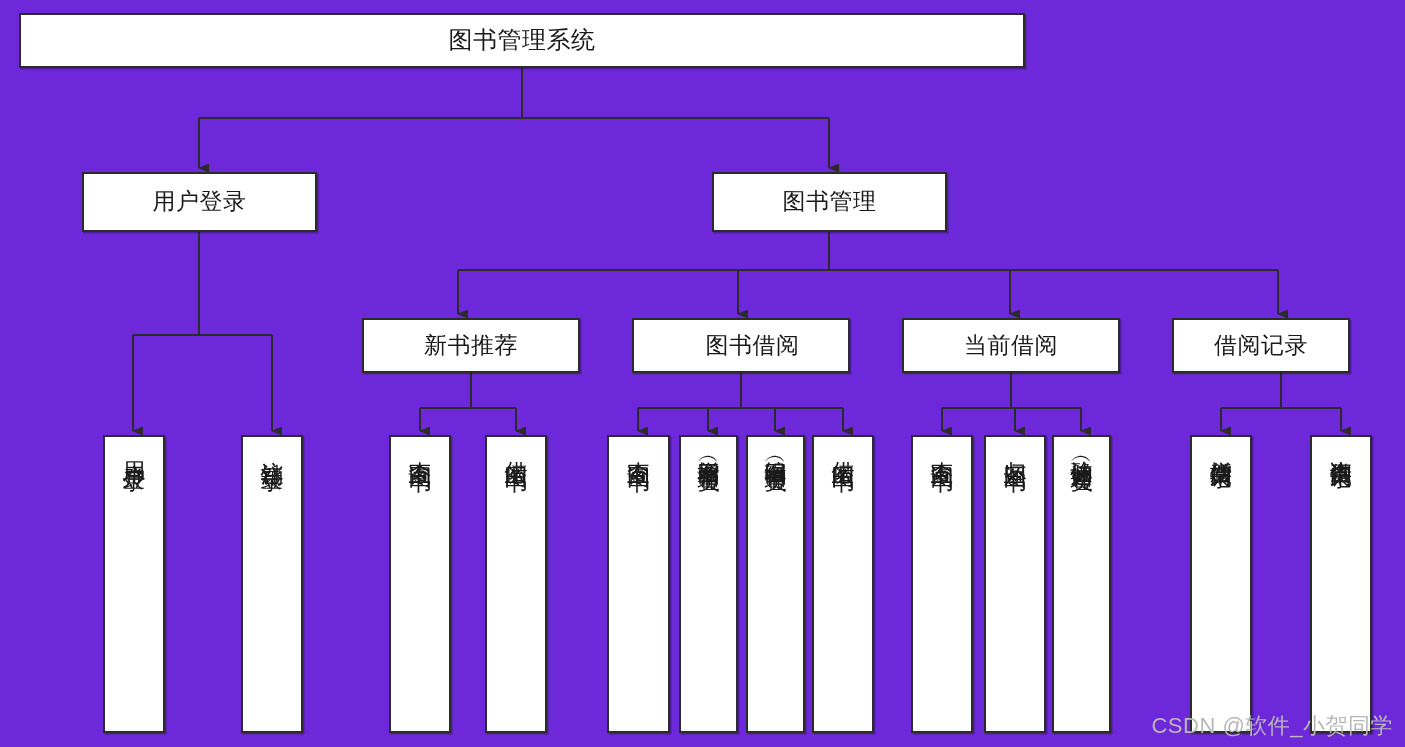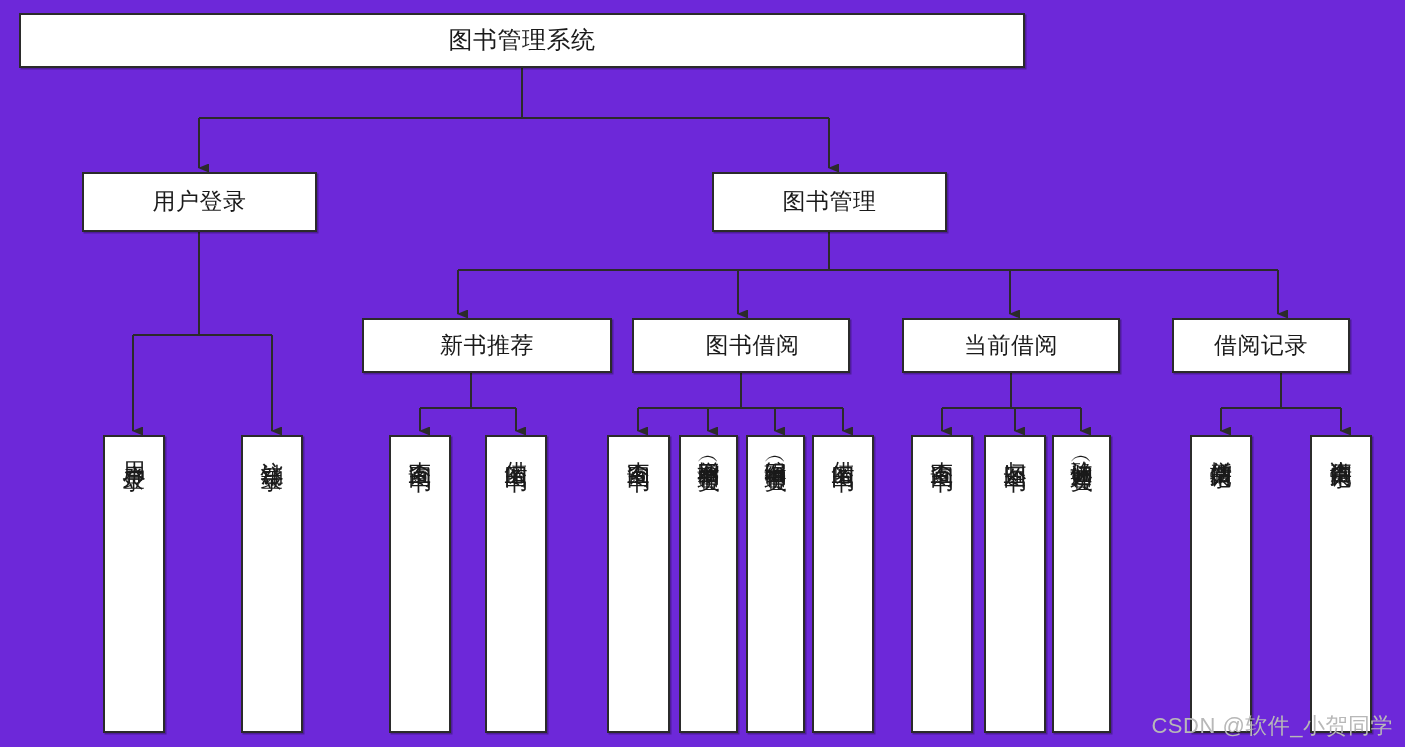--- a/index.html
+++ b/index.html
@@ -138,21 +138,21 @@
   </div>
 
   <div class="node horizontal" style="left:82px; top:172px; width:235px; height:60px;">
     <span class="node-label">用户登录</span>
   </div>
 
   <div class="node horizontal" style="left:712px; top:172px; width:235px; height:60px;">
     <span class="node-label">图书管理</span>
   </div>
 
-  <div class="node horizontal" style="left:362px; top:318px; width:250px; height:55px;">
+  <div class="node horizontal" style="left:362px; top:318px; width:218px; height:55px;">
     <span class="node-label">新书推荐</span>
   </div>
 
   <div class="node horizontal" style="left:632px; top:318px; width:218px; height:55px;padding-left:23px;">
     <span class="node-label">图书借阅</span>
   </div>
 
   <div class="node horizontal" style="left:902px; top:318px; width:218px; height:55px;">
     <span class="node-label">当前借阅</span>
   </div>

